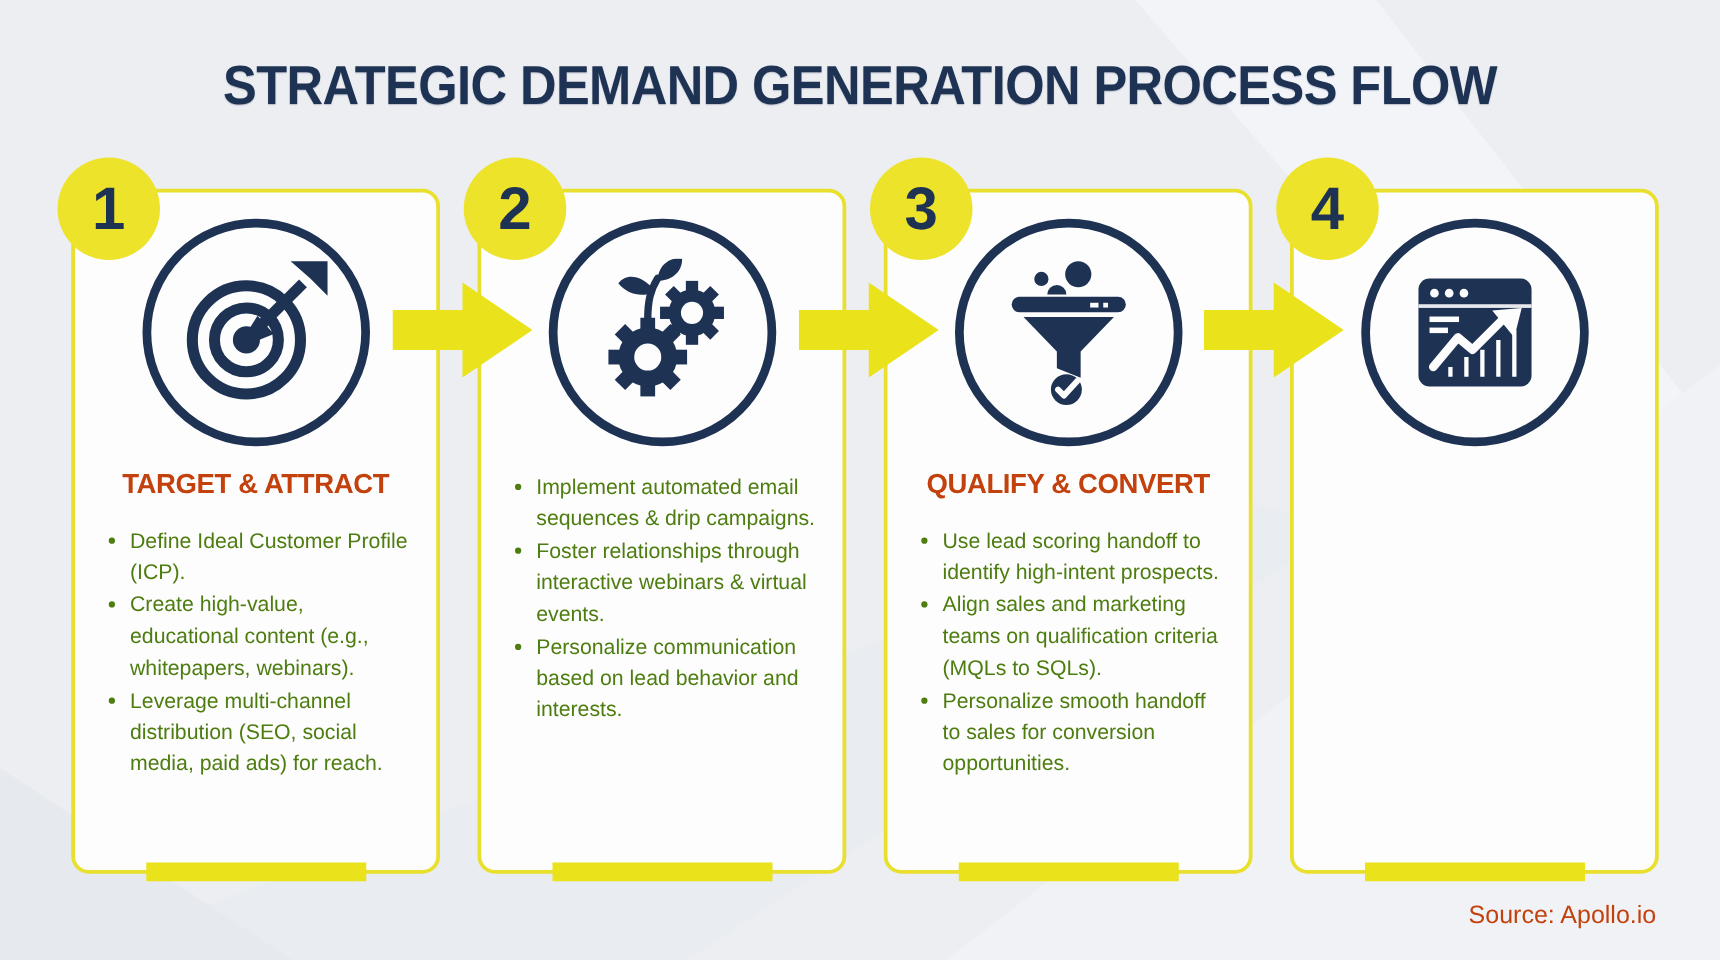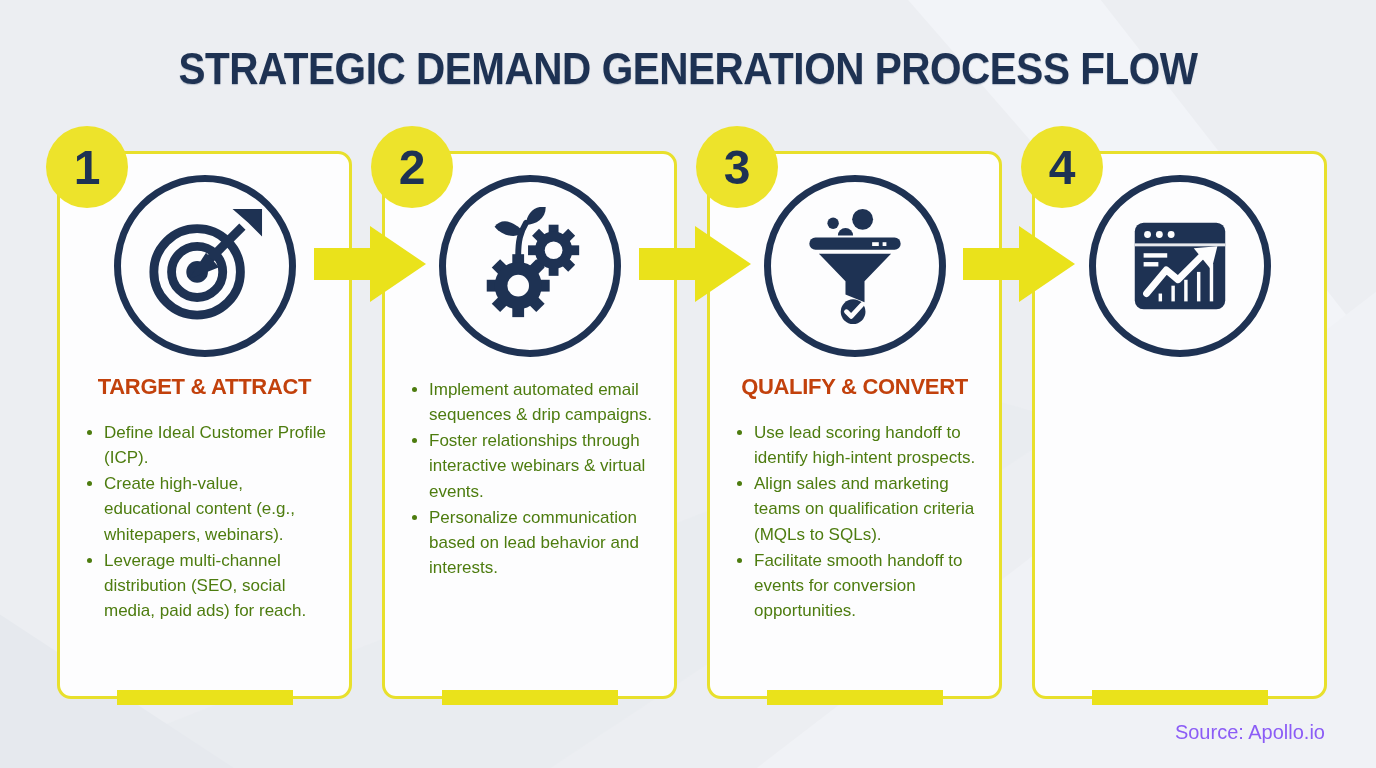--- a/index.html
+++ b/index.html
@@ -80,21 +80,21 @@
     z-index:5;
   }
 
   .arrow{
     position:absolute;top:226px;z-index:5;
   }
   .arrow1{left:314px;} .arrow2{left:639px;} .arrow3{left:963px;}
 
   .source{
     position:absolute;top:721px;right:51px;
-    font-size:20px;color:#8b5cf6;
+    font-size:20px;color:#c2410c;
   }
 </style>
 </head>
 <body>
 
 <div class="canvas">
   <div class="bg-shape bg-a"></div>
   <div class="bg-shape bg-c"></div>
   <div class="bg-shape bg-d"></div>
   <div class="bg-shape bg-b"></div>
@@ -178,21 +178,21 @@
         </g>
         <rect x="78" y="37" width="7" height="4" fill="#FDFDFE"></rect>
         <rect x="89" y="37" width="4" height="4" fill="#FDFDFE"></rect>
         <path d="M51,110 l5,5 l11,-12" fill="none" stroke="#FDFDFE" stroke-width="5" stroke-linecap="round" stroke-linejoin="round"></path>
       </svg>
     </div>
     <div class="step-title">QUALIFY &amp; CONVERT</div>
     <ul class="bullets">
       <li>Use lead scoring handoff to identify high-intent prospects.</li>
       <li>Align sales and marketing teams on qualification criteria (MQLs to SQLs).</li>
-      <li>Facilitate smooth handoff to events for conversion opportunities.</li>
+      <li>Personalize smooth handoff to sales for conversion opportunities.</li>
     </ul>
     <div class="bottom-bar"></div>
   </div>
 
   <div class="card card4">
     <div class="badge">4</div>
     <div class="icon-circle">
       <svg width="118" height="118" viewBox="0 0 120 120">
         <rect x="14" y="16" width="92" height="88" rx="9" fill="#1E3253"></rect>
         <circle cx="27" cy="28" r="3.5" fill="#FDFDFE"></circle>

